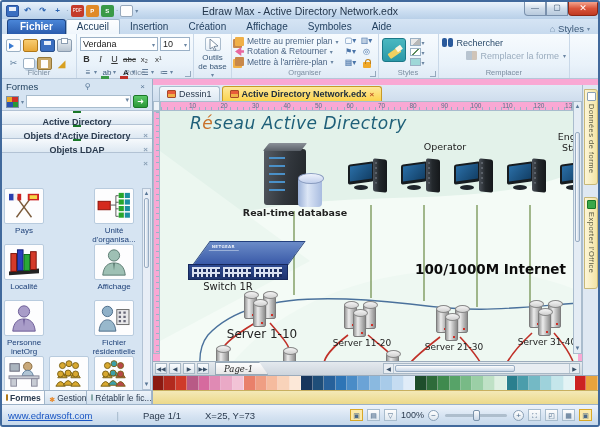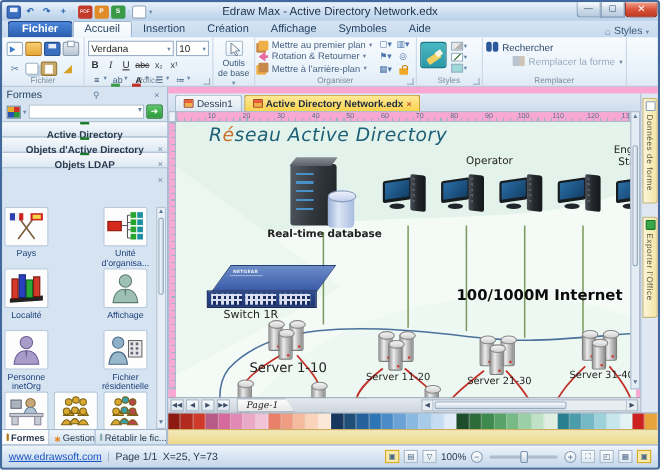--- a/index.html
+++ b/index.html
@@ -214,21 +214,21 @@
   .hscroll .ar { position:absolute; top:0; bottom:0; width:10px; font-size:6px; line-height:10px; text-align:center; color:#3a5068; }
   .hscroll .ar.l { left:0; border-right:1px solid #b8c6d2; } .hscroll .ar.r { right:0; border-left:1px solid #b8c6d2; }
   .hscroll .thumb { position:absolute; left:11px; top:1px; width:120px; bottom:1px; background:linear-gradient(#fdfdfd,#c8d6e6); border:1px solid #98acc2; border-radius:2px; }
 
   
   .palette { position:absolute; left:0; right:0; bottom:14px; height:15px; display:flex; background:#c8d2dc; border-top:1px solid #9cacbc; }
   .pal { flex:1; border-right:1px solid rgba(255,255,255,0.35); }
   .palpad { position:absolute; left:0; right:0; bottom:0; height:14px; background:linear-gradient(#f4e9b8,#ecd98a); border-top:1px solid #c8b060; }
 
   
-  .statusbar { position:absolute; left:0; bottom:0; right:0; height:21px; background:linear-gradient(#eef4fb,#d4e2f1 60%,#c6d8ea); border-top:1px solid #9cb2c8; display:flex; align-items:center; font-size:9.5px; color:#2a3a4e; padding:0 6px; gap:5px; }
+  .statusbar { position:absolute; left:0; bottom:0; right:0; height:21px; background:linear-gradient(#eef4fb,#d4e2f1 60%,#c6d8ea); border-top:1px solid #9cb2c8; display:flex; align-items:center; font-size:9.5px; color:#2a3a4e; padding:0 6px; gap:24px; }
   .statusbar a { color:#1a56c4; text-decoration:underline; }
   .sep2 { color:#9ab0c4; }
   .sb-right { margin-left:auto; display:flex; align-items:center; gap:4px; }
   .vico { width:13px; height:12px; border:1px solid #a8bccd; background:linear-gradient(#fdfdfd,#dfe8f0); font-size:7px; line-height:11px; text-align:center; color:#4a6888; }
   .vico.on { border-color:#d8a828; background:#fbe9a8; }
   .zoomtxt { font-size:9px; color:#2a3a4e; }
   .zslider { width:62px; height:3px; background:#aebecd; border-radius:2px; position:relative; margin:0 2px; }
   .zslider .zthumb { position:absolute; left:28px; top:-4px; width:7px; height:11px; background:linear-gradient(#fdfdfd,#c8d6e6); border:1px solid #7a92aa; border-radius:2px; }
   .zbtn { width:11px; height:11px; border-radius:50%; border:1px solid #8aa0b6; background:linear-gradient(#fff,#dde6ee); font-size:8px; line-height:9px; text-align:center; color:#4a6888; }
 </style>

